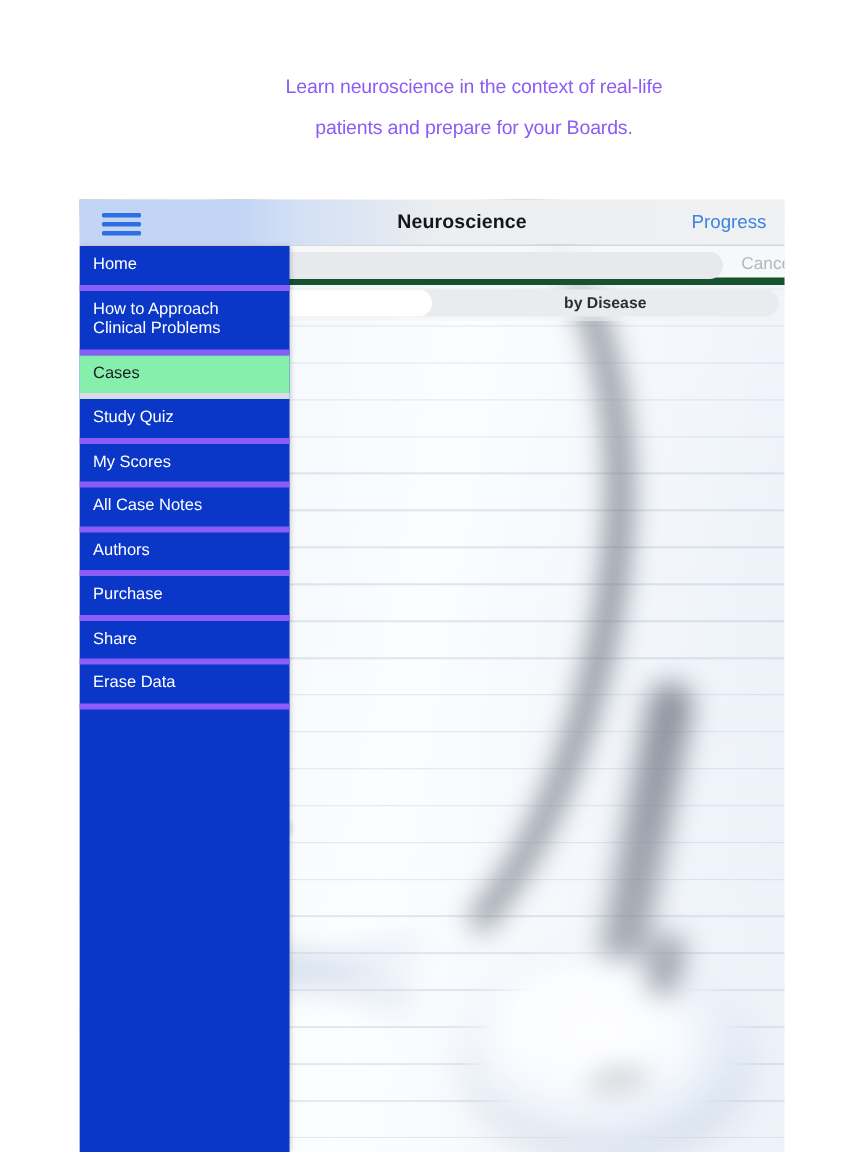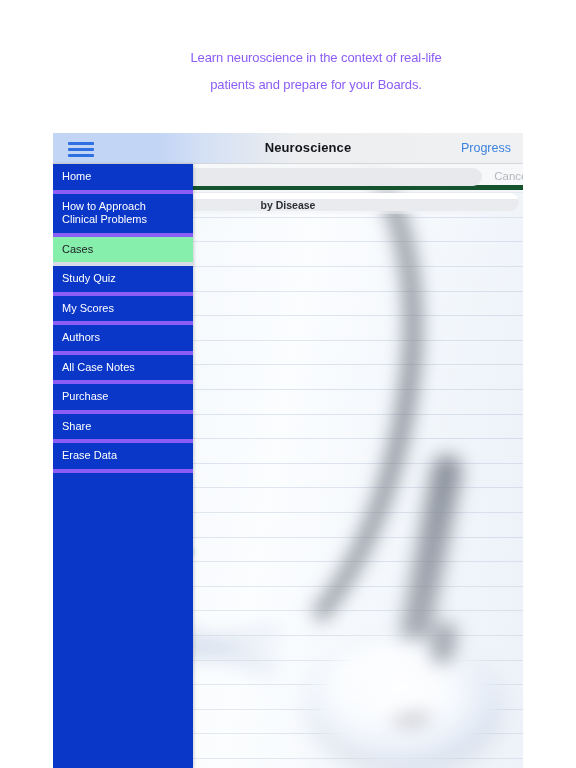--- a/index.html
+++ b/index.html
@@ -307,21 +307,20 @@
   .segmented {
     position: absolute;
     left: 4px;
     top: 3px;
     width: 462px;
     height: 18px;
     display: flex;
     border-radius: 9px;
     overflow: hidden;
     background: #e9ebee;
-    flex-direction: column;
   }
   .segmented .seg {
     flex: 1;
     display: flex;
     align-items: center;
     justify-content: center;
     font-size: 10.5px;
     font-weight: 700;
     color: #2b2e33;
     cursor: pointer;
@@ -426,26 +425,26 @@
     <div class="drawer-item selected">
       <span class="lbl">Cases</span>
     </div>
     <div class="drawer-item">
       <span class="lbl">Study Quiz</span>
     </div>
     <div class="drawer-item">
       <span class="lbl">My Scores</span>
     </div>
     <div class="drawer-item">
+      <span class="lbl">All Case Notes</span>
+    </div>
+    <div class="drawer-item">
       <span class="lbl">Authors</span>
     </div>
     <div class="drawer-item">
-      <span class="lbl">All Case Notes</span>
-    </div>
-    <div class="drawer-item">
       <span class="lbl">Purchase</span>
     </div>
     <div class="drawer-item">
       <span class="lbl">Share</span>
     </div>
     <div class="drawer-item">
       <span class="lbl">Erase Data</span>
     </div>
   </div>
 

